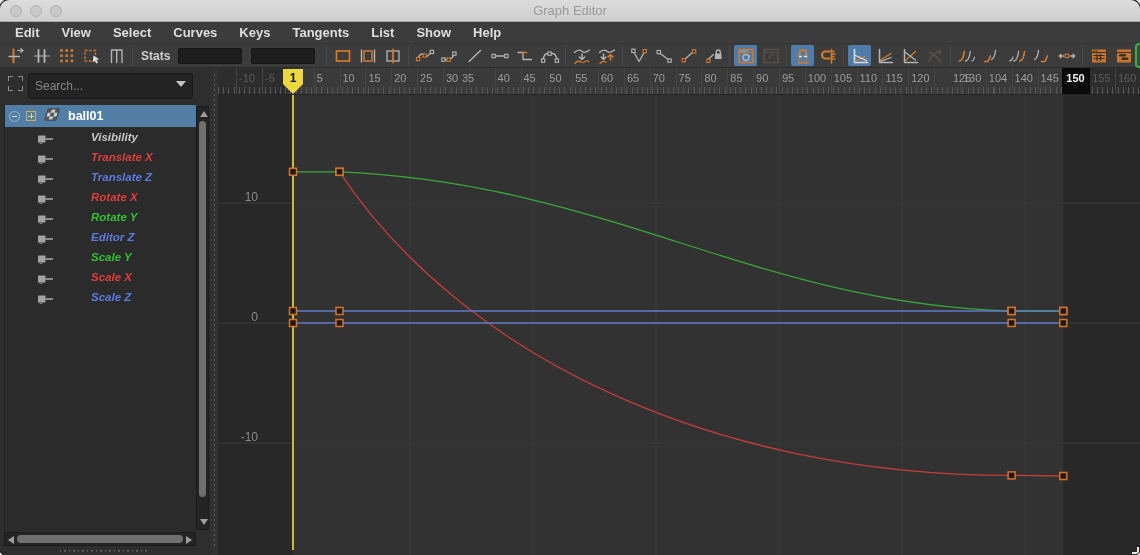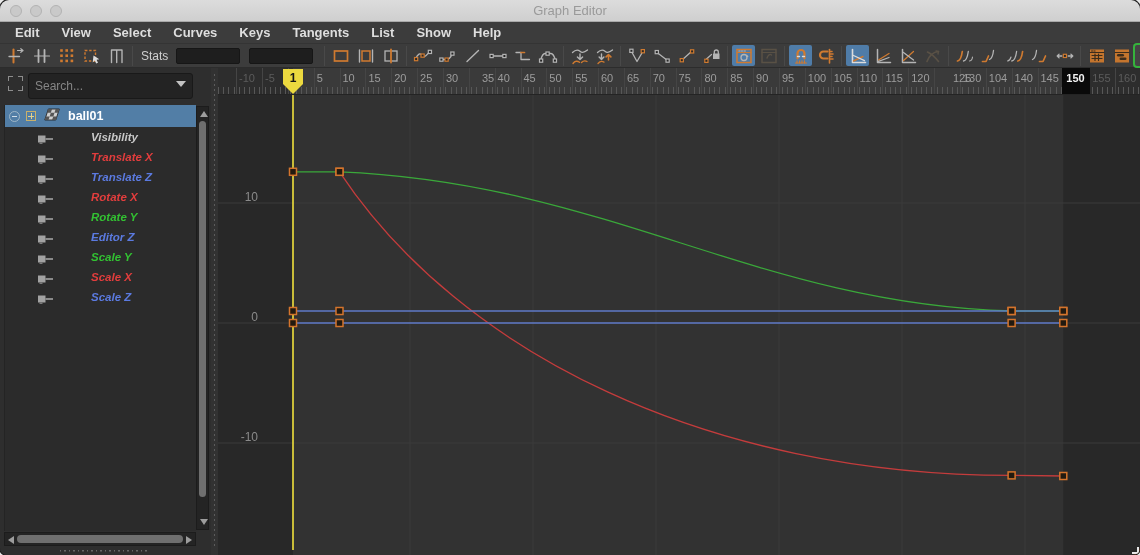--- a/index.html
+++ b/index.html
@@ -20,21 +20,21 @@
   
   .toolbar{position:absolute;left:0;top:44px;width:100%;height:24px;background:#3c3c3c;
            border-bottom:1px solid #2c2c2c;display:flex;align-items:center;padding-left:5px;}
   .tb-group{display:flex;align-items:center;gap:2px;}
   .tb-sep{width:1px;height:20px;background:#2a2a2a;border-right:1px solid #494949;margin:0 4px;}
   .tool-btn{width:23px;height:21px;display:flex;align-items:center;justify-content:center;border-radius:2px;}
   .tool-btn svg{display:block;}
   .tool-btn.active{background:#4f7ca8;}
   .tool-btn.disabled{opacity:.5;}
   .tool-btn.active-green{box-shadow:0 0 0 2px #35b33c;background:#454545;}
-  .stats-label{color:#cfcfcf;font-size:12px;font-weight:normal;margin:0 6px 0 4px;}
+  .stats-label{color:#cfcfcf;font-size:12px;font-weight:bold;margin:0 6px 0 4px;}
   .stats-input{width:64px;height:16px;background:#1e1e1e;border:1px solid #161616;border-radius:2px;
                color:#ddd;font-size:11px;margin-right:7px;padding:0 4px;}
   
   .left-panel{position:absolute;left:0;top:68px;width:211px;height:487px;background:#2e2e2e;}
   .filter-icon{position:absolute;left:8px;top:8px;width:15px;height:15px;}
   .filter-icon i{position:absolute;width:5px;height:5px;border:1.5px solid #8d8d8d;}
   .filter-icon .c1{left:0;top:0;border-right:none;border-bottom:none;}
   .filter-icon .c2{right:0;top:0;border-left:none;border-bottom:none;}
   .filter-icon .c3{left:0;bottom:0;border-right:none;border-top:none;}
   .filter-icon .c4{right:0;bottom:0;border-left:none;border-top:none;}
@@ -566,21 +566,21 @@
         <div class="ruler-sep" style="left:897.0px"></div>
         <div class="ruler-comb"></div>
         <div class="ruler-num dim" style="left:21.1px">-10</div>
         <div class="ruler-num dim" style="left:47.0px">-5</div>
         <div class="ruler-num" style="left:98.7px">5</div>
         <div class="ruler-num" style="left:124.5px">10</div>
         <div class="ruler-num" style="left:150.4px">15</div>
         <div class="ruler-num" style="left:176.2px">20</div>
         <div class="ruler-num" style="left:202.1px">25</div>
         <div class="ruler-num" style="left:227.9px">30</div>
-        <div class="ruler-num" style="left:264px">35</div>
+        <div class="ruler-num" style="left:244px">35</div>
         <div class="ruler-num" style="left:279.6px">40</div>
         <div class="ruler-num" style="left:305.5px">45</div>
         <div class="ruler-num" style="left:331.3px">50</div>
         <div class="ruler-num" style="left:357.2px">55</div>
         <div class="ruler-num" style="left:383.0px">60</div>
         <div class="ruler-num" style="left:408.9px">65</div>
         <div class="ruler-num" style="left:434.7px">70</div>
         <div class="ruler-num" style="left:460.6px">75</div>
         <div class="ruler-num" style="left:486.4px">80</div>
         <div class="ruler-num" style="left:512.3px">85</div>

